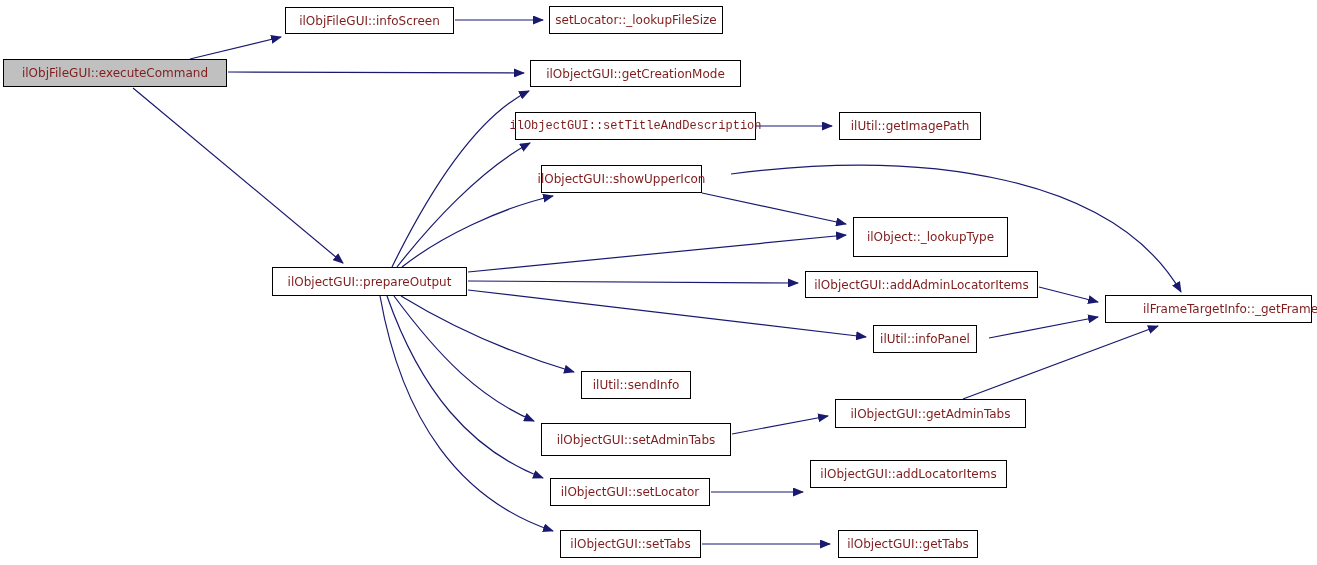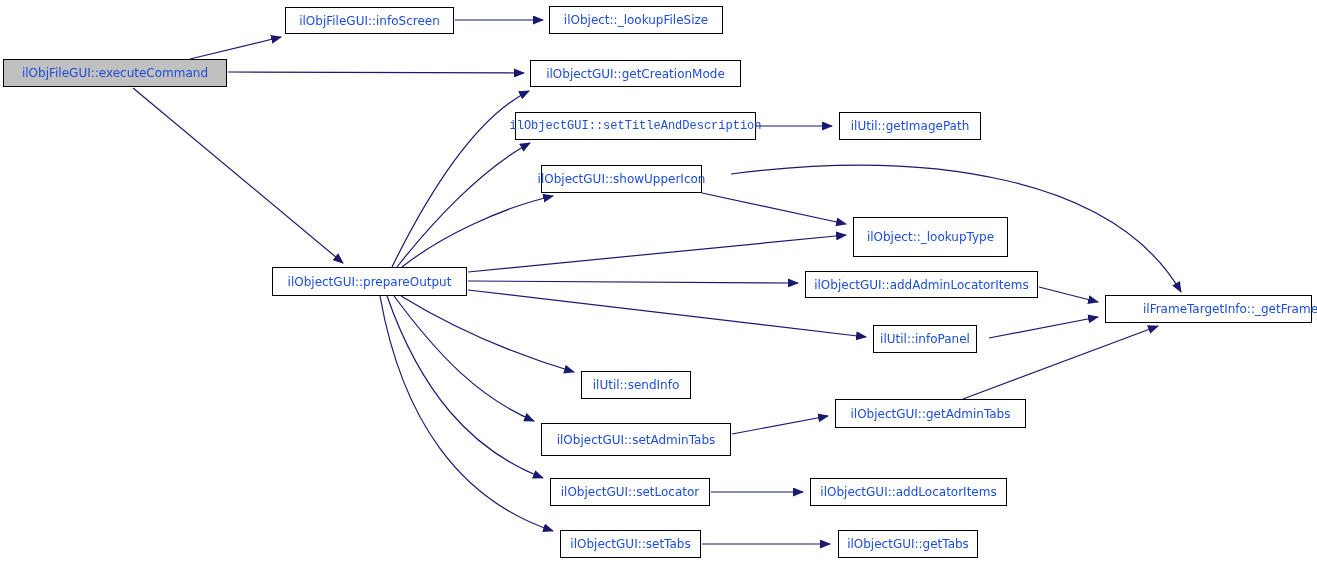--- a/index.html
+++ b/index.html
@@ -20,21 +20,21 @@
     left: 0;
     top: 0;
     width: 1317px;
     height: 565px;
   }
   .node {
     position: absolute;
     box-sizing: border-box;
     border: 1px solid #000000;
     background: #ffffff;
-    color: #1d4ed8;
+    color: #7f1d1d;
     font-size: 12px;
     line-height: 1;
     display: flex;
     align-items: center;
     justify-content: center;
     white-space: nowrap;
     cursor: pointer;
   }
   .node.root {
     background: #c0c0c0;
@@ -84,21 +84,21 @@
 
   <div class="node root" style="left:3px; top:59px; width:224px; height:28px;">
     <span>ilObjFileGUI::executeCommand</span>
   </div>
 
   <div class="node" style="left:285px; top:7px; width:169px; height:27px;">
     <span>ilObjFileGUI::infoScreen</span>
   </div>
 
   <div class="node" style="left:549px; top:6px; width:174px; height:28px;">
-    <span>ilObject::_lookupFileSize</span>
+    <span>setLocator::_lookupFileSize</span>
   </div>
 
   <div class="node" style="left:530px; top:60px; width:211px; height:27px;">
     <span>ilObjectGUI::getCreationMode</span>
   </div>
 
   <div class="node" style="left:515px; top:112px; width:241px; height:28px;font-family:Liberation Mono, monospace;">
     <span>ilObjectGUI::setTitleAndDescription</span>
   </div>
 
@@ -139,21 +139,21 @@
   </div>
 
   <div class="node" style="left:835px; top:399px; width:191px; height:29px;">
     <span>ilObjectGUI::getAdminTabs</span>
   </div>
 
   <div class="node" style="left:550px; top:478px; width:160px; height:28px;">
     <span>ilObjectGUI::setLocator</span>
   </div>
 
-  <div class="node" style="left:810px; top:478px; width:197px; height:28px;">
+  <div class="node" style="left:810px; top:460px; width:197px; height:28px;">
     <span>ilObjectGUI::addLocatorItems</span>
   </div>
 
   <div class="node" style="left:560px; top:530px; width:141px; height:28px;">
     <span>ilObjectGUI::setTabs</span>
   </div>
 
   <div class="node" style="left:838px; top:530px; width:140px; height:28px;text-align:right;">
     <span>ilObjectGUI::getTabs</span>
   </div>

